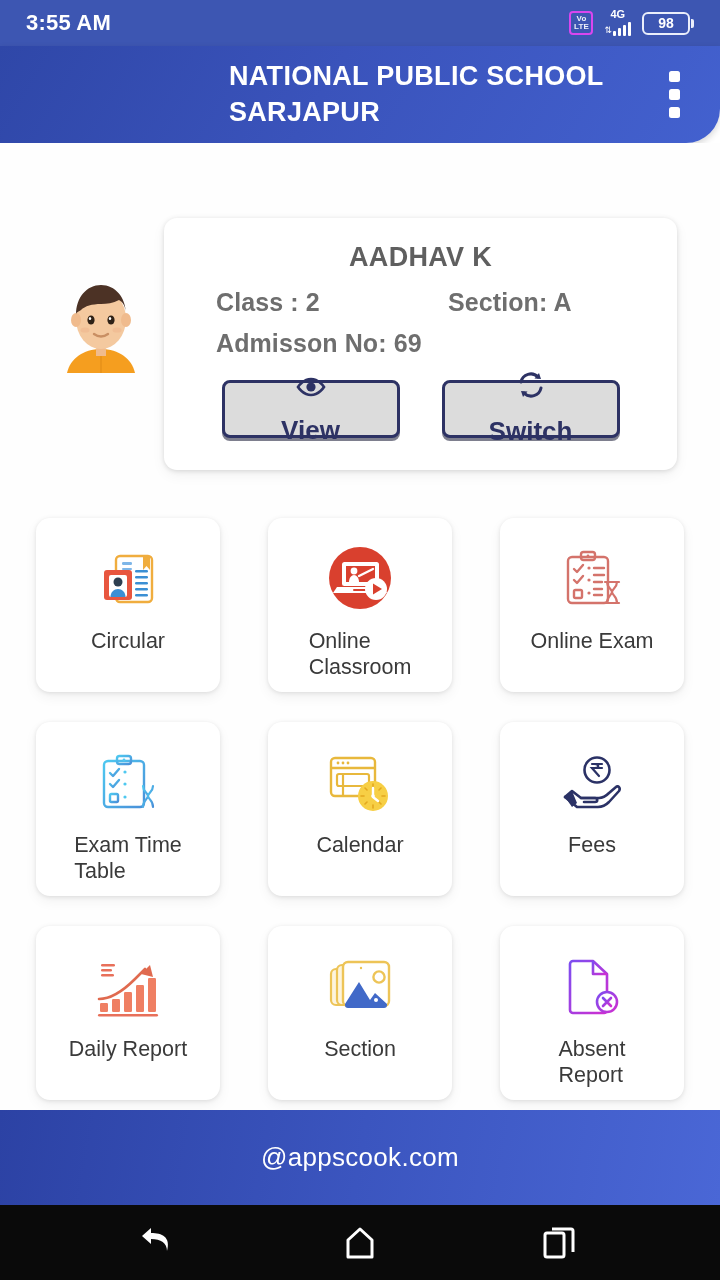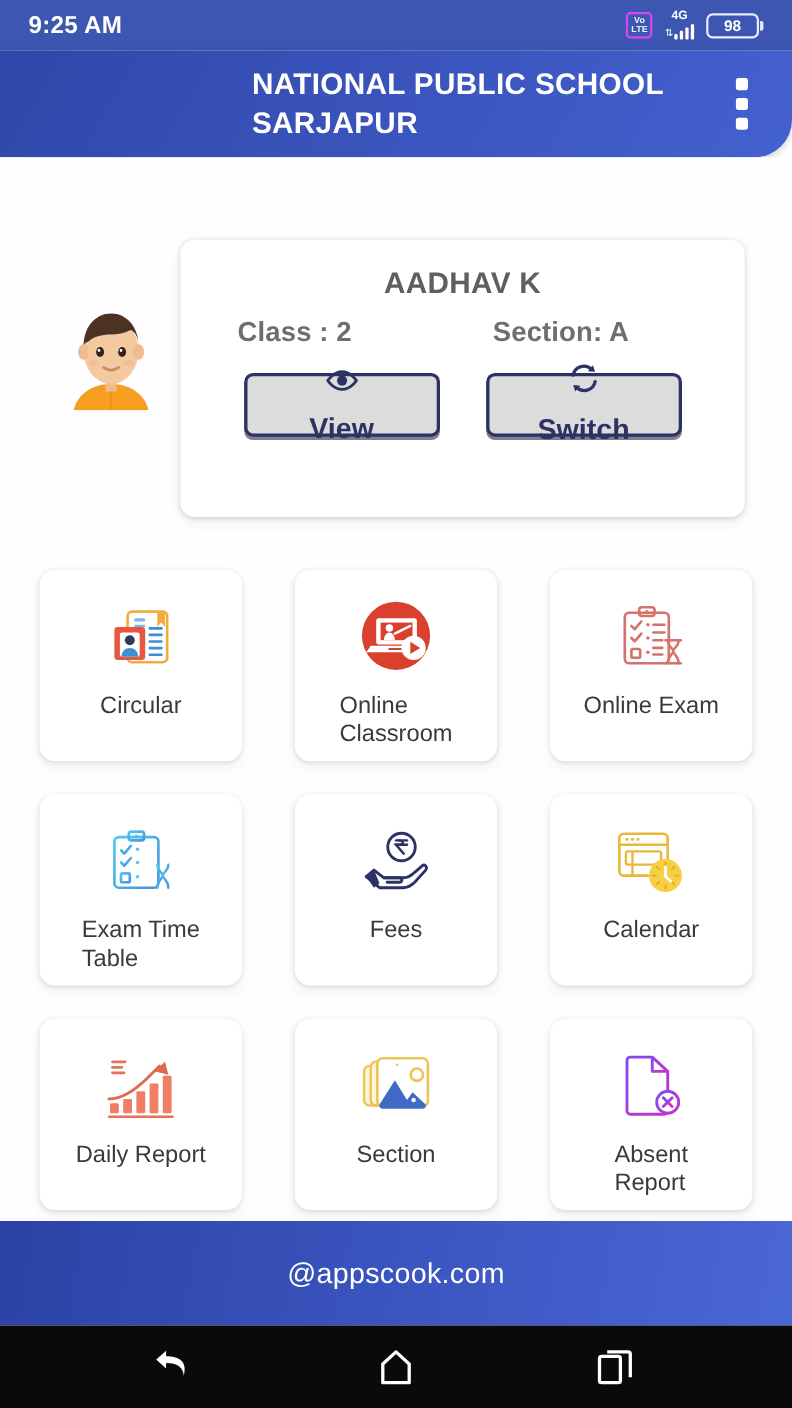--- a/index.html
+++ b/index.html
@@ -175,21 +175,21 @@
   .nav-btn{
     width:72px; height:56px;
     display:flex; align-items:center; justify-content:center;
     cursor:pointer;
   }
 </style>
 </head>
 <body>
 
 <div class="statusbar">
-  <div class="status-time">9:25 AM</div>
+  <div class="status-time">3:55 AM</div>
   <div class="status-icons">
     <div class="volte">
       <span>Vo</span>
       <span>LTE</span>
     </div>
     <div class="signal-wrap">
       <div class="sig-4g">4G</div>
       <div class="arrows">⇅</div>
       <div class="bars">
         <i></i>
@@ -240,20 +240,23 @@
     </div>
 
     <div class="student-card">
       <div class="student-name">AADHAV K</div>
 
       <div class="meta-line">
         <div class="c1 meta">Class : 2</div>
         <div class="meta">Section: A</div>
       </div>
 
+      <div class="meta-line2">
+        <div class="meta">Admisson No: 69</div>
+      </div>
 
       <div class="btn-row">
         <div class="pill">
           <span>
             <svg width="30" height="20" viewBox="0 0 30 20">
               <path d="M15 2C7 2 2 10 2 10s5 8 13 8 13-8 13-8-5-8-13-8z" fill="none" stroke="#2d3264" stroke-width="2.6"></path>
               <circle cx="15" cy="10" r="4.6" fill="#2d3264"></circle>
             </svg>
           </span>
           <span>View</span>
@@ -379,37 +382,20 @@
             <path d="M57 33c0 6-5 7-5 10s5 4 5 11"></path>
           </g>
         </svg>
       </div>
       <div class="tile-label" style="white-space:pre-line">Exam Time
 Table</div>
     </div>
 
     <div class="tile">
       <div class="tile-icon">
-        <svg width="66" height="58" viewBox="0 0 66 58">
-          <circle cx="38" cy="15" r="12.5" fill="none" stroke="#2b3266" stroke-width="2.6"></circle>
-          <g stroke="#2b3266" stroke-width="2.2" stroke-linecap="round" fill="none">
-            <path d="M33 9h10"></path>
-            <path d="M33 13h10"></path>
-            <path d="M35 9c5 0 6 4 1 4h-3l7 8"></path>
-          </g>
-          <path d="M6 42l7-6 9 7h14c3 0 3 4 0 4H25" fill="none" stroke="#2b3266" stroke-width="2.6" stroke-linejoin="round" stroke-linecap="round"></path>
-          <path d="M22 43h18c4 0 7-2 10-5l7-6c2-2 5 1 3 4l-10 11c-3 3-7 5-11 5H18l-12-10" fill="none" stroke="#2b3266" stroke-width="2.6" stroke-linejoin="round" stroke-linecap="round"></path>
-          <path d="M6 42l7-6 5 12-5 4z" fill="#2b3266"></path>
-        </svg>
-      </div>
-      <div class="tile-label">Fees</div>
-    </div>
-
-    <div class="tile">
-      <div class="tile-icon">
         <svg width="66" height="60" viewBox="0 0 66 60">
           <rect x="4" y="4" width="44" height="38" rx="4" fill="none" stroke="#e8b83c" stroke-width="2.4"></rect>
           <path d="M4 14h44" stroke="#e8b83c" stroke-width="2.4"></path>
           <g fill="#e8b83c">
             <circle cx="11" cy="9" r="1.4"></circle>
               <circle cx="16" cy="9" r="1.4"></circle>
               <circle cx="21" cy="9" r="1.4"></circle>
           </g>
           <rect x="10" y="20" width="32" height="12" rx="2" fill="none" stroke="#e8b83c" stroke-width="2.2"></rect>
           <path d="M16 20v22" stroke="#e8b83c" stroke-width="2.2"></path>
@@ -422,20 +408,37 @@
             <path d="M38 34l2 2"></path>
               <path d="M52 48l2 2"></path>
               <path d="M54 34l-2 2"></path>
               <path d="M40 48l-2 2"></path>
           </g>
           <path d="M46 34v9l5 4" fill="none" stroke="#ffffff" stroke-width="2.4" stroke-linecap="round" stroke-linejoin="round"></path>
           <circle cx="46" cy="42" r="1.8" fill="#ffffff"></circle>
         </svg>
       </div>
       <div class="tile-label">Calendar</div>
+    </div>
+
+    <div class="tile">
+      <div class="tile-icon">
+        <svg width="66" height="58" viewBox="0 0 66 58">
+          <circle cx="38" cy="15" r="12.5" fill="none" stroke="#2b3266" stroke-width="2.6"></circle>
+          <g stroke="#2b3266" stroke-width="2.2" stroke-linecap="round" fill="none">
+            <path d="M33 9h10"></path>
+            <path d="M33 13h10"></path>
+            <path d="M35 9c5 0 6 4 1 4h-3l7 8"></path>
+          </g>
+          <path d="M6 42l7-6 9 7h14c3 0 3 4 0 4H25" fill="none" stroke="#2b3266" stroke-width="2.6" stroke-linejoin="round" stroke-linecap="round"></path>
+          <path d="M22 43h18c4 0 7-2 10-5l7-6c2-2 5 1 3 4l-10 11c-3 3-7 5-11 5H18l-12-10" fill="none" stroke="#2b3266" stroke-width="2.6" stroke-linejoin="round" stroke-linecap="round"></path>
+          <path d="M6 42l7-6 5 12-5 4z" fill="#2b3266"></path>
+        </svg>
+      </div>
+      <div class="tile-label">Fees</div>
     </div>
 
     <div class="tile">
       <div class="tile-icon">
         <svg width="66" height="58" viewBox="0 0 66 58">
           <g fill="#e8705a">
             <rect x="6" y="5" width="14" height="2.6" rx="1.3"></rect>
             <rect x="6" y="10" width="11" height="2.6" rx="1.3"></rect>
             <rect x="6" y="15" width="13" height="2.6" rx="1.3"></rect>
           </g>

